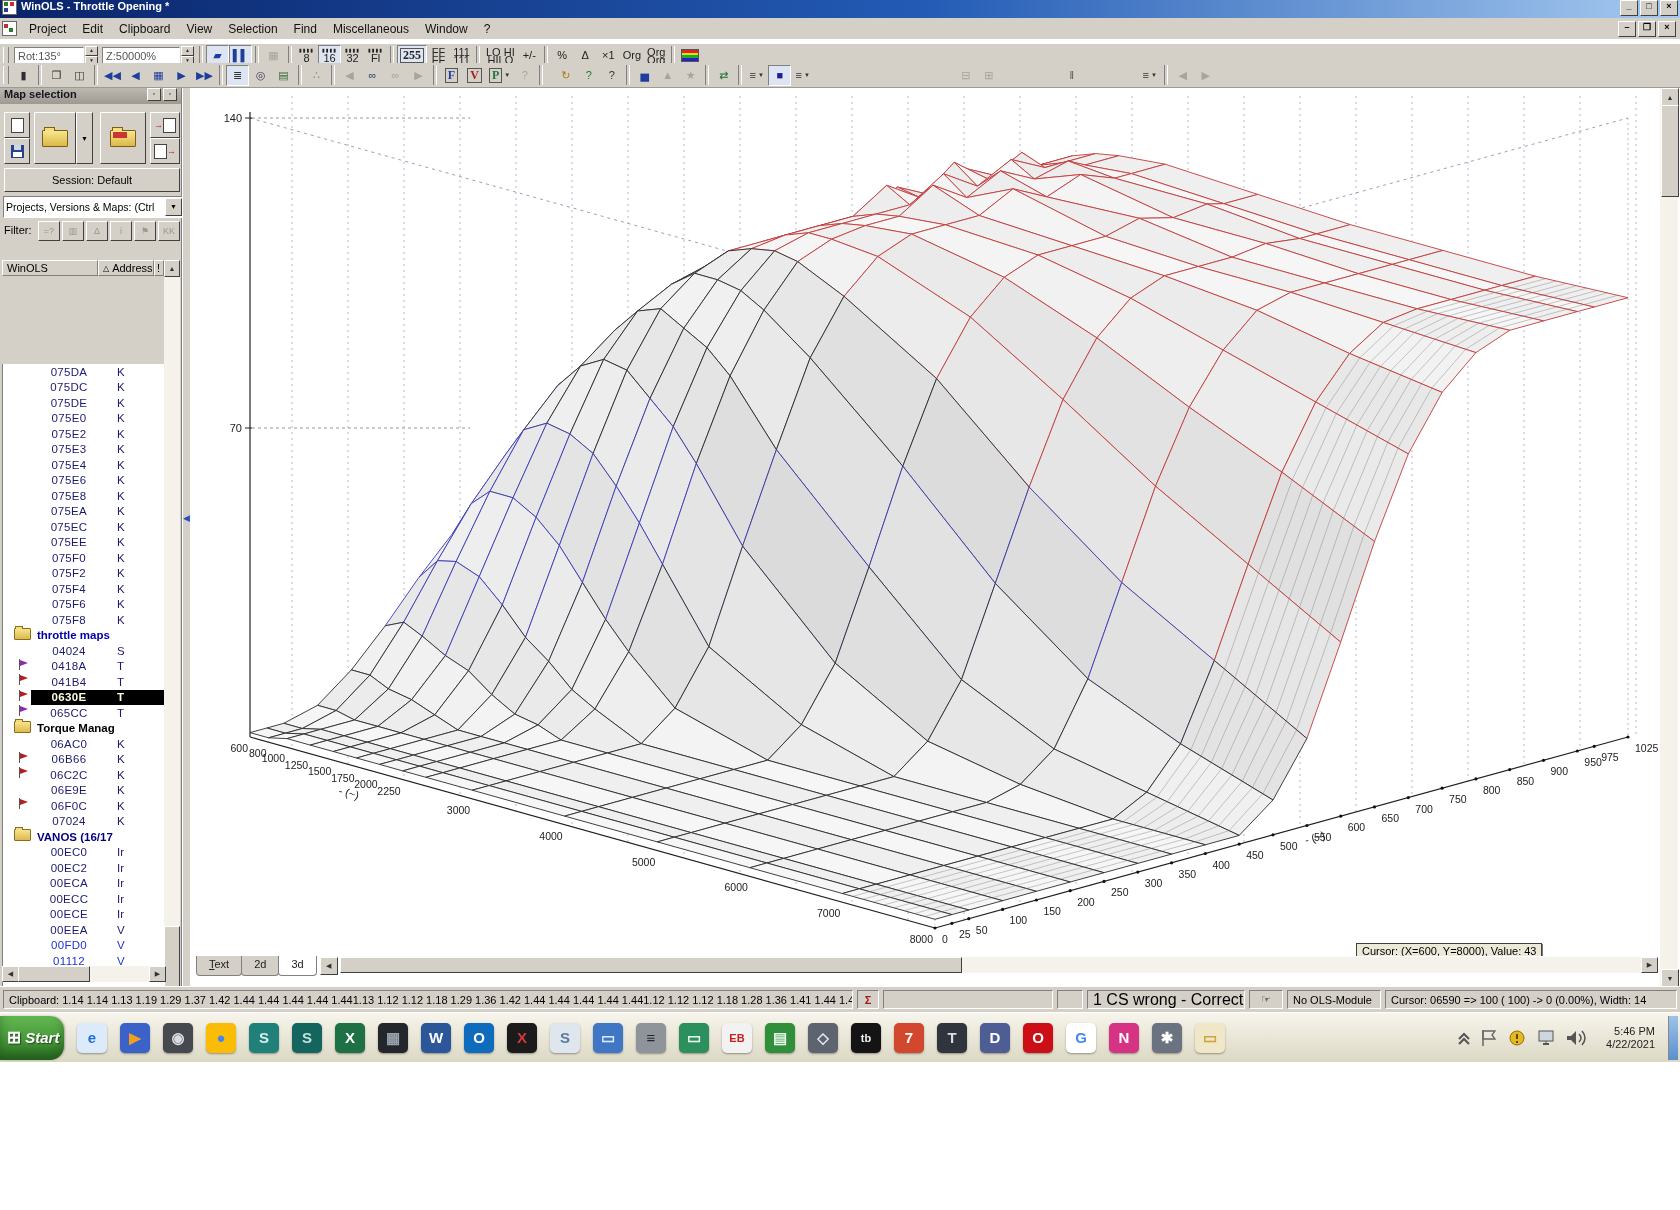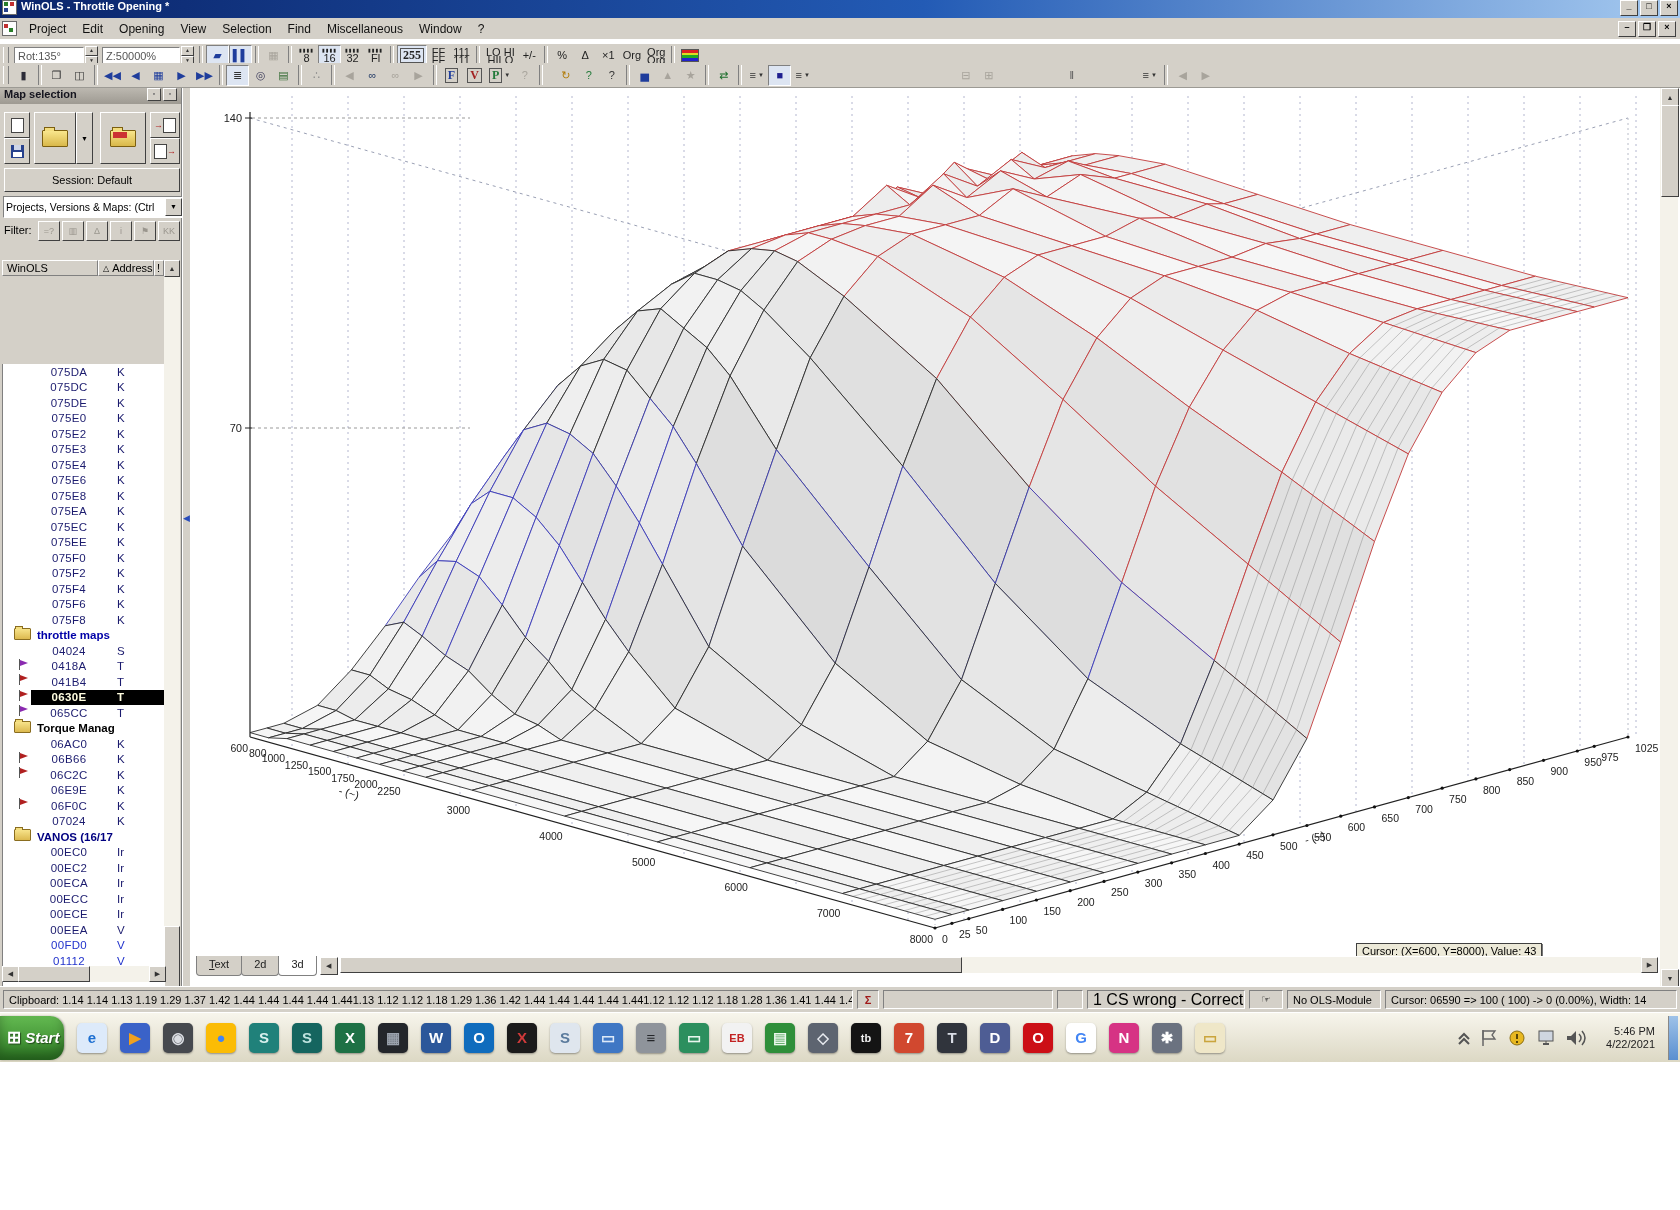--- a/index.html
+++ b/index.html
@@ -107,21 +107,21 @@
   </div>
 
   <div id="menubar">
     <span class="sysicon" style="margin-left:2px">
         <i style="left:1px;top:2px;background:#c03030"></i>
         <i style="left:6px;top:6px;background:#2a7d2a"></i>
       </span>
     <span id="menu-items" style="display:flex">
         <span class="menu-item">Project</span>
         <span class="menu-item">Edit</span>
-        <span class="menu-item">Opening</span>
+        <span class="menu-item">Clipboard</span>
         <span class="menu-item">View</span>
         <span class="menu-item">Selection</span>
         <span class="menu-item">Find</span>
         <span class="menu-item">Miscellaneous</span>
         <span class="menu-item">Window</span>
         <span class="menu-item">?</span>
       </span>
     <span class="mdi-btns">
       <span class="wbtn">–</span>
       <span class="wbtn">❐</span>

